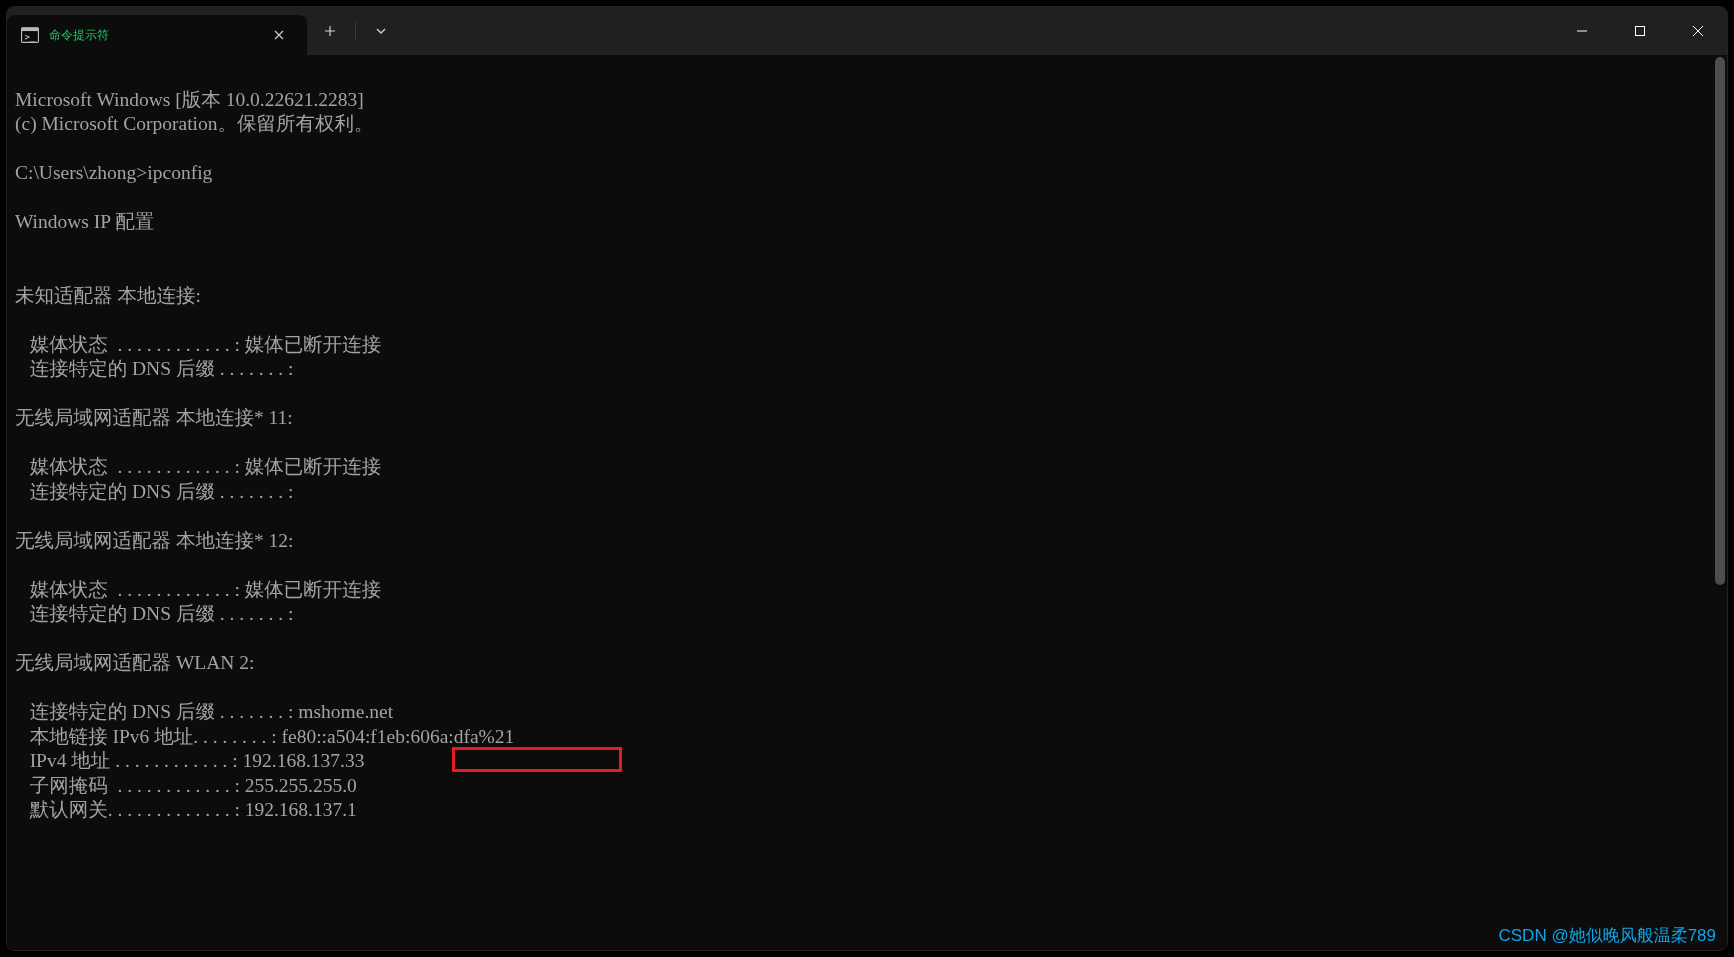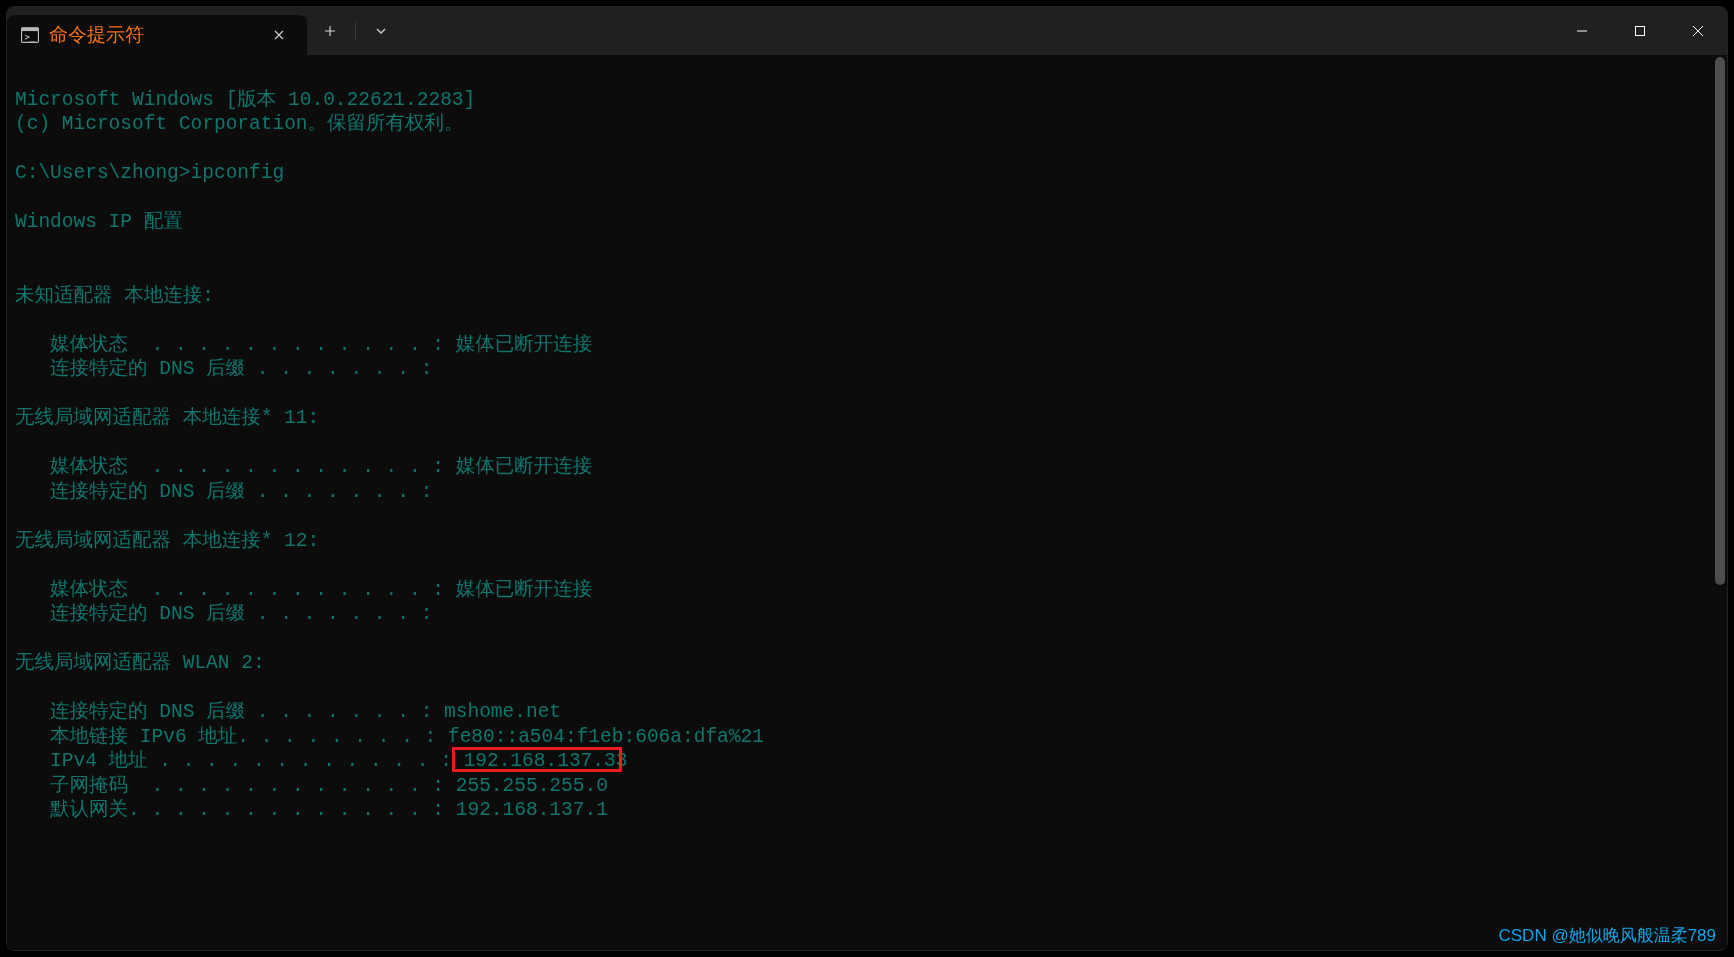--- a/index.html
+++ b/index.html
@@ -27,21 +27,21 @@
     border-top-left-radius: 8px;
     border-top-right-radius: 8px;
     margin-top: 8px;
     position: relative;
   }
   .tab-icon {
     width: 18px; height: 18px;
     display: inline-flex; align-items: center; justify-content: center;
   }
   .tab-icon svg { width: 18px; height: 18px; }
-  .tab-title { font-size: 19px; color: #f97316; flex: 1; white-space: nowrap; }
+  .tab-title { font-size: 12px; color: #22c55e; flex: 1; white-space: nowrap; }
   .tab-close {
     width: 28px; height: 28px; display: flex; align-items: center; justify-content: center;
     border-radius: 4px; color: #cfcfcf; font-size: 14px;
   }
   .titlebar-btn {
     width: 46px; display: flex; align-items: center; justify-content: center;
     color: #cfcfcf; font-size: 16px;
   }
   .titlebar-sep {
     width: 1px; background: #3a3a3a; margin: 14px 2px;
@@ -51,22 +51,22 @@
   .win-btn {
     width: 58px; height: 48px; display: flex; align-items: center; justify-content: center;
     color: #ffffff;
   }
   .win-btn svg { width: 12px; height: 12px; stroke: #fff; stroke-width: 1; fill: none; }
 
   .terminal-wrap { flex: 1; display: flex; background: #0c0c0c; overflow: hidden; }
   .terminal {
     flex: 1;
     padding: 8px 4px 8px 8px;
-    color: #0f766e;
-    font-family: Liberation Mono, monospace;
+    color: #a3a3a3;
+    font-family: Liberation Serif, serif;
     font-size: 19.5px;
     line-height: 24.5px;
     white-space: pre;
     overflow: hidden;
     position: relative;
   }
   .scrollbar {
     width: 14px; background: #0c0c0c; position: relative;
   }
   .scroll-thumb {

